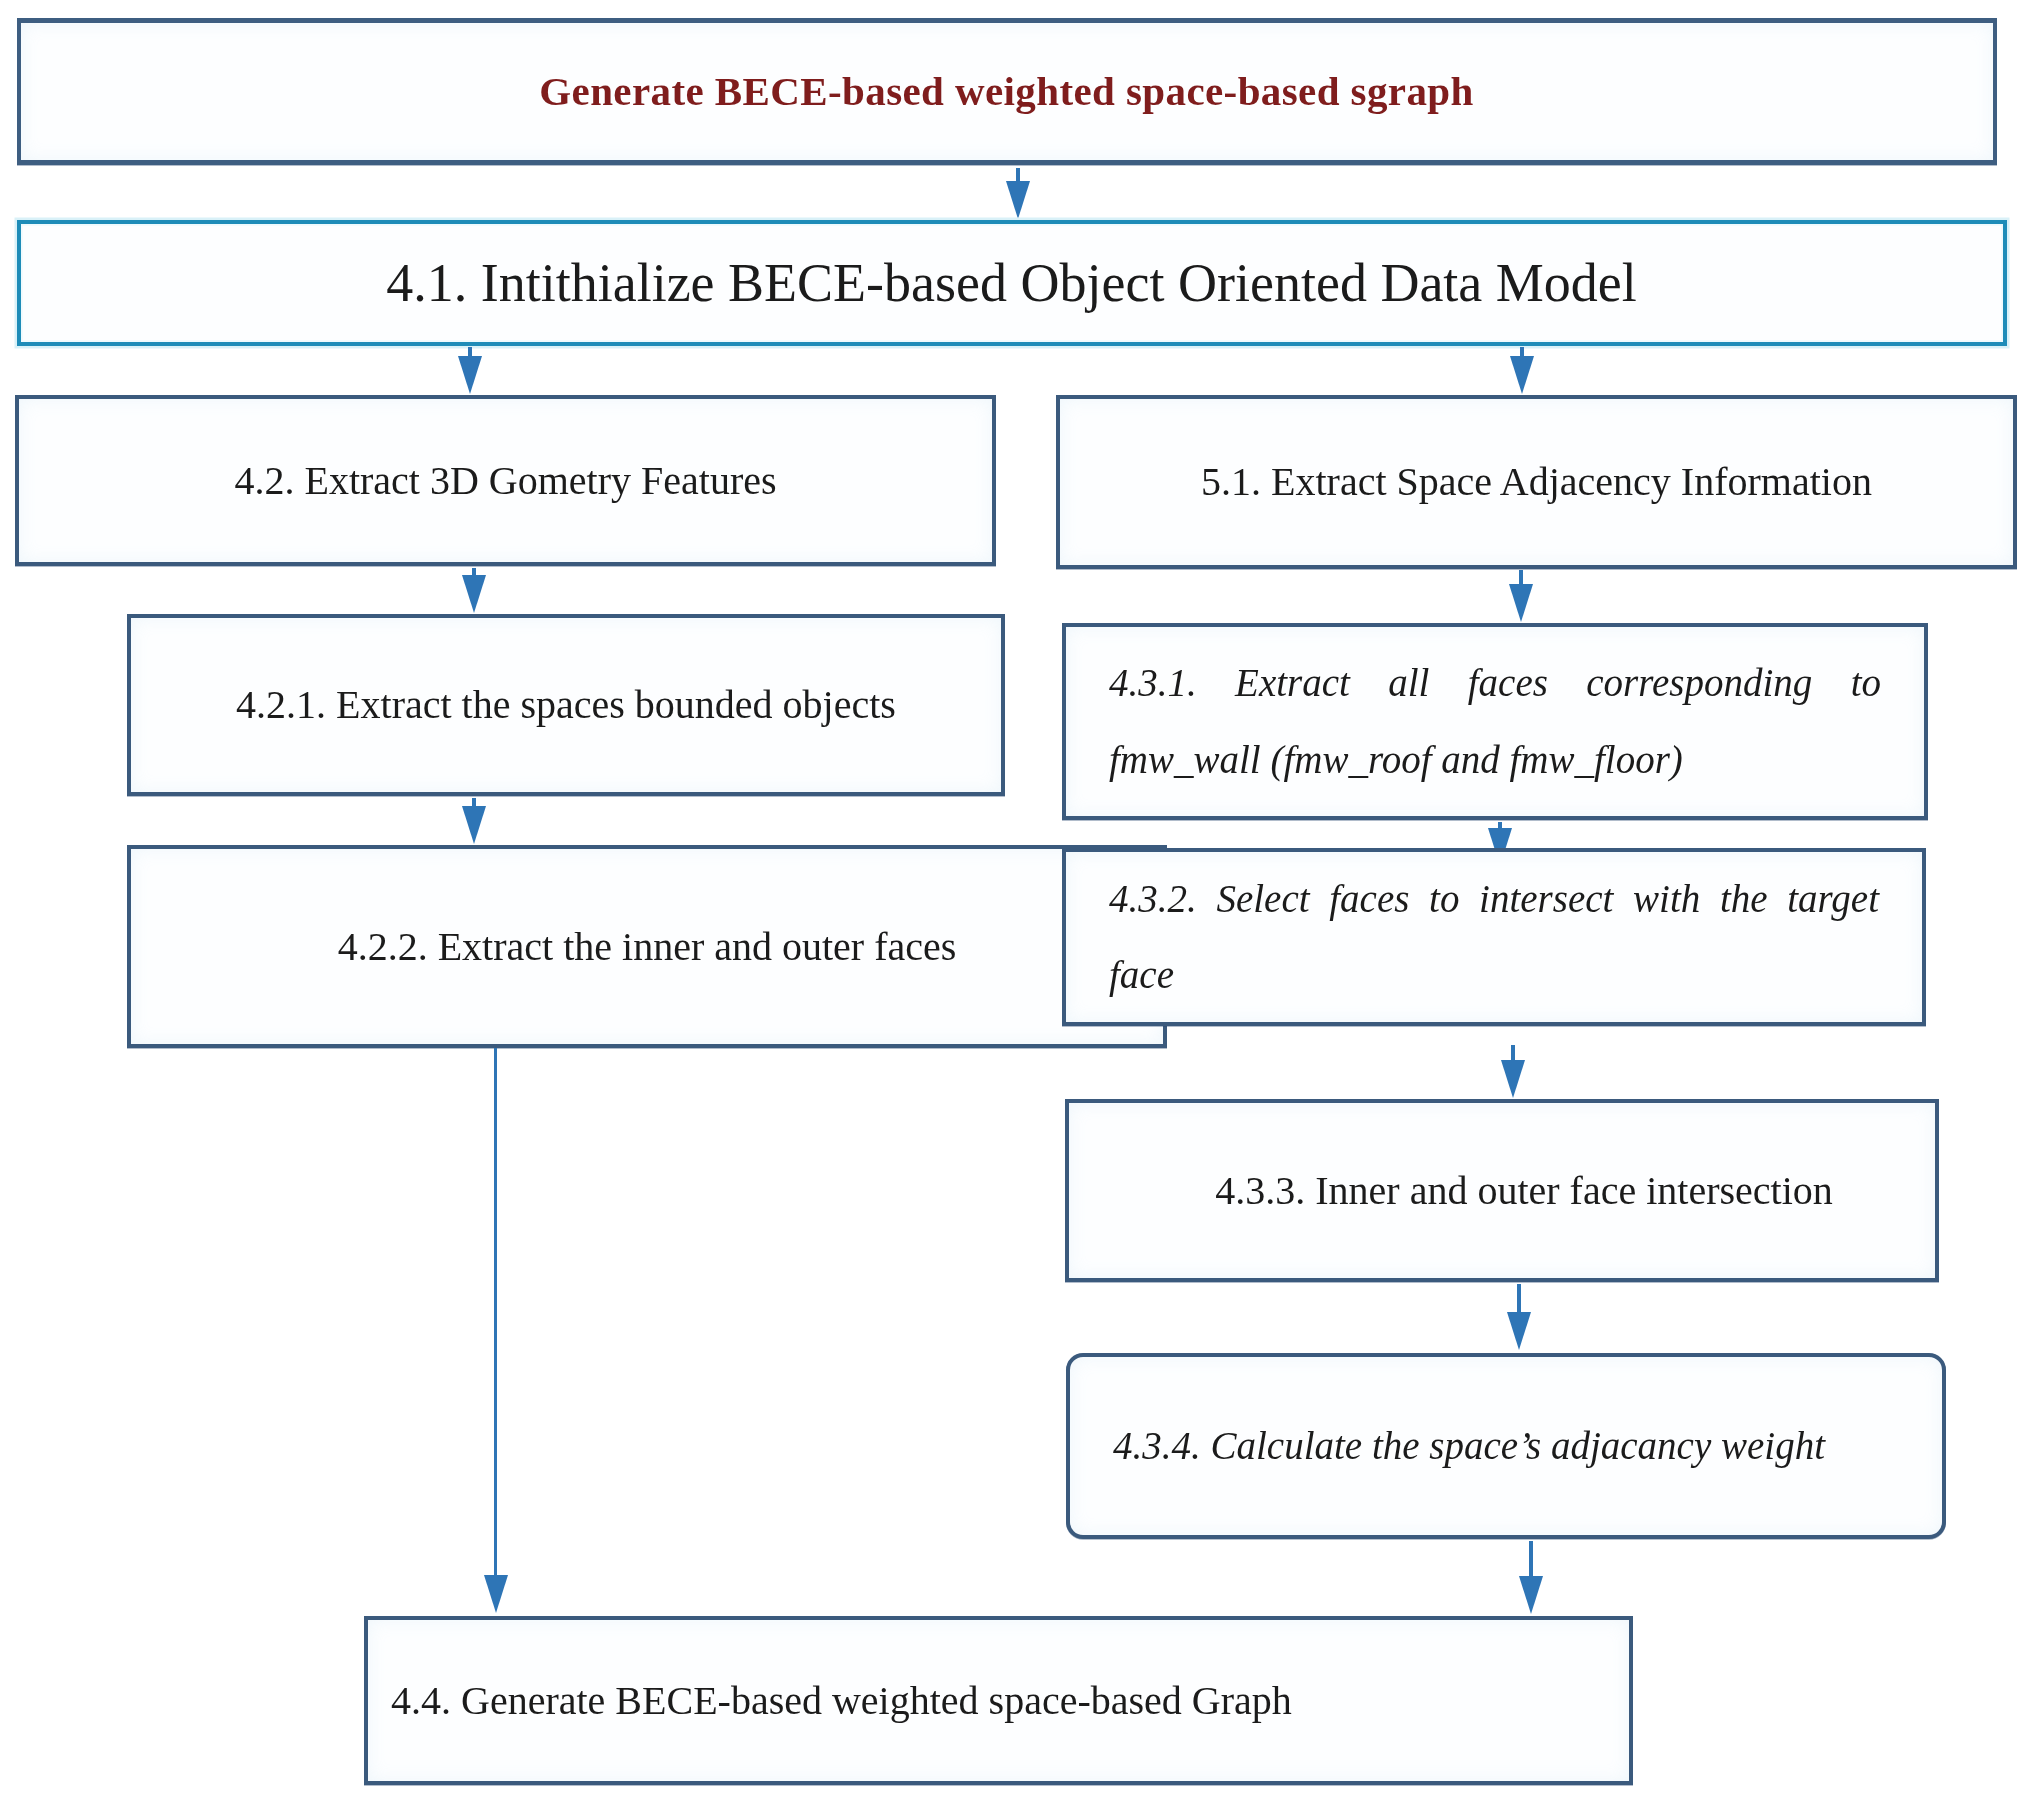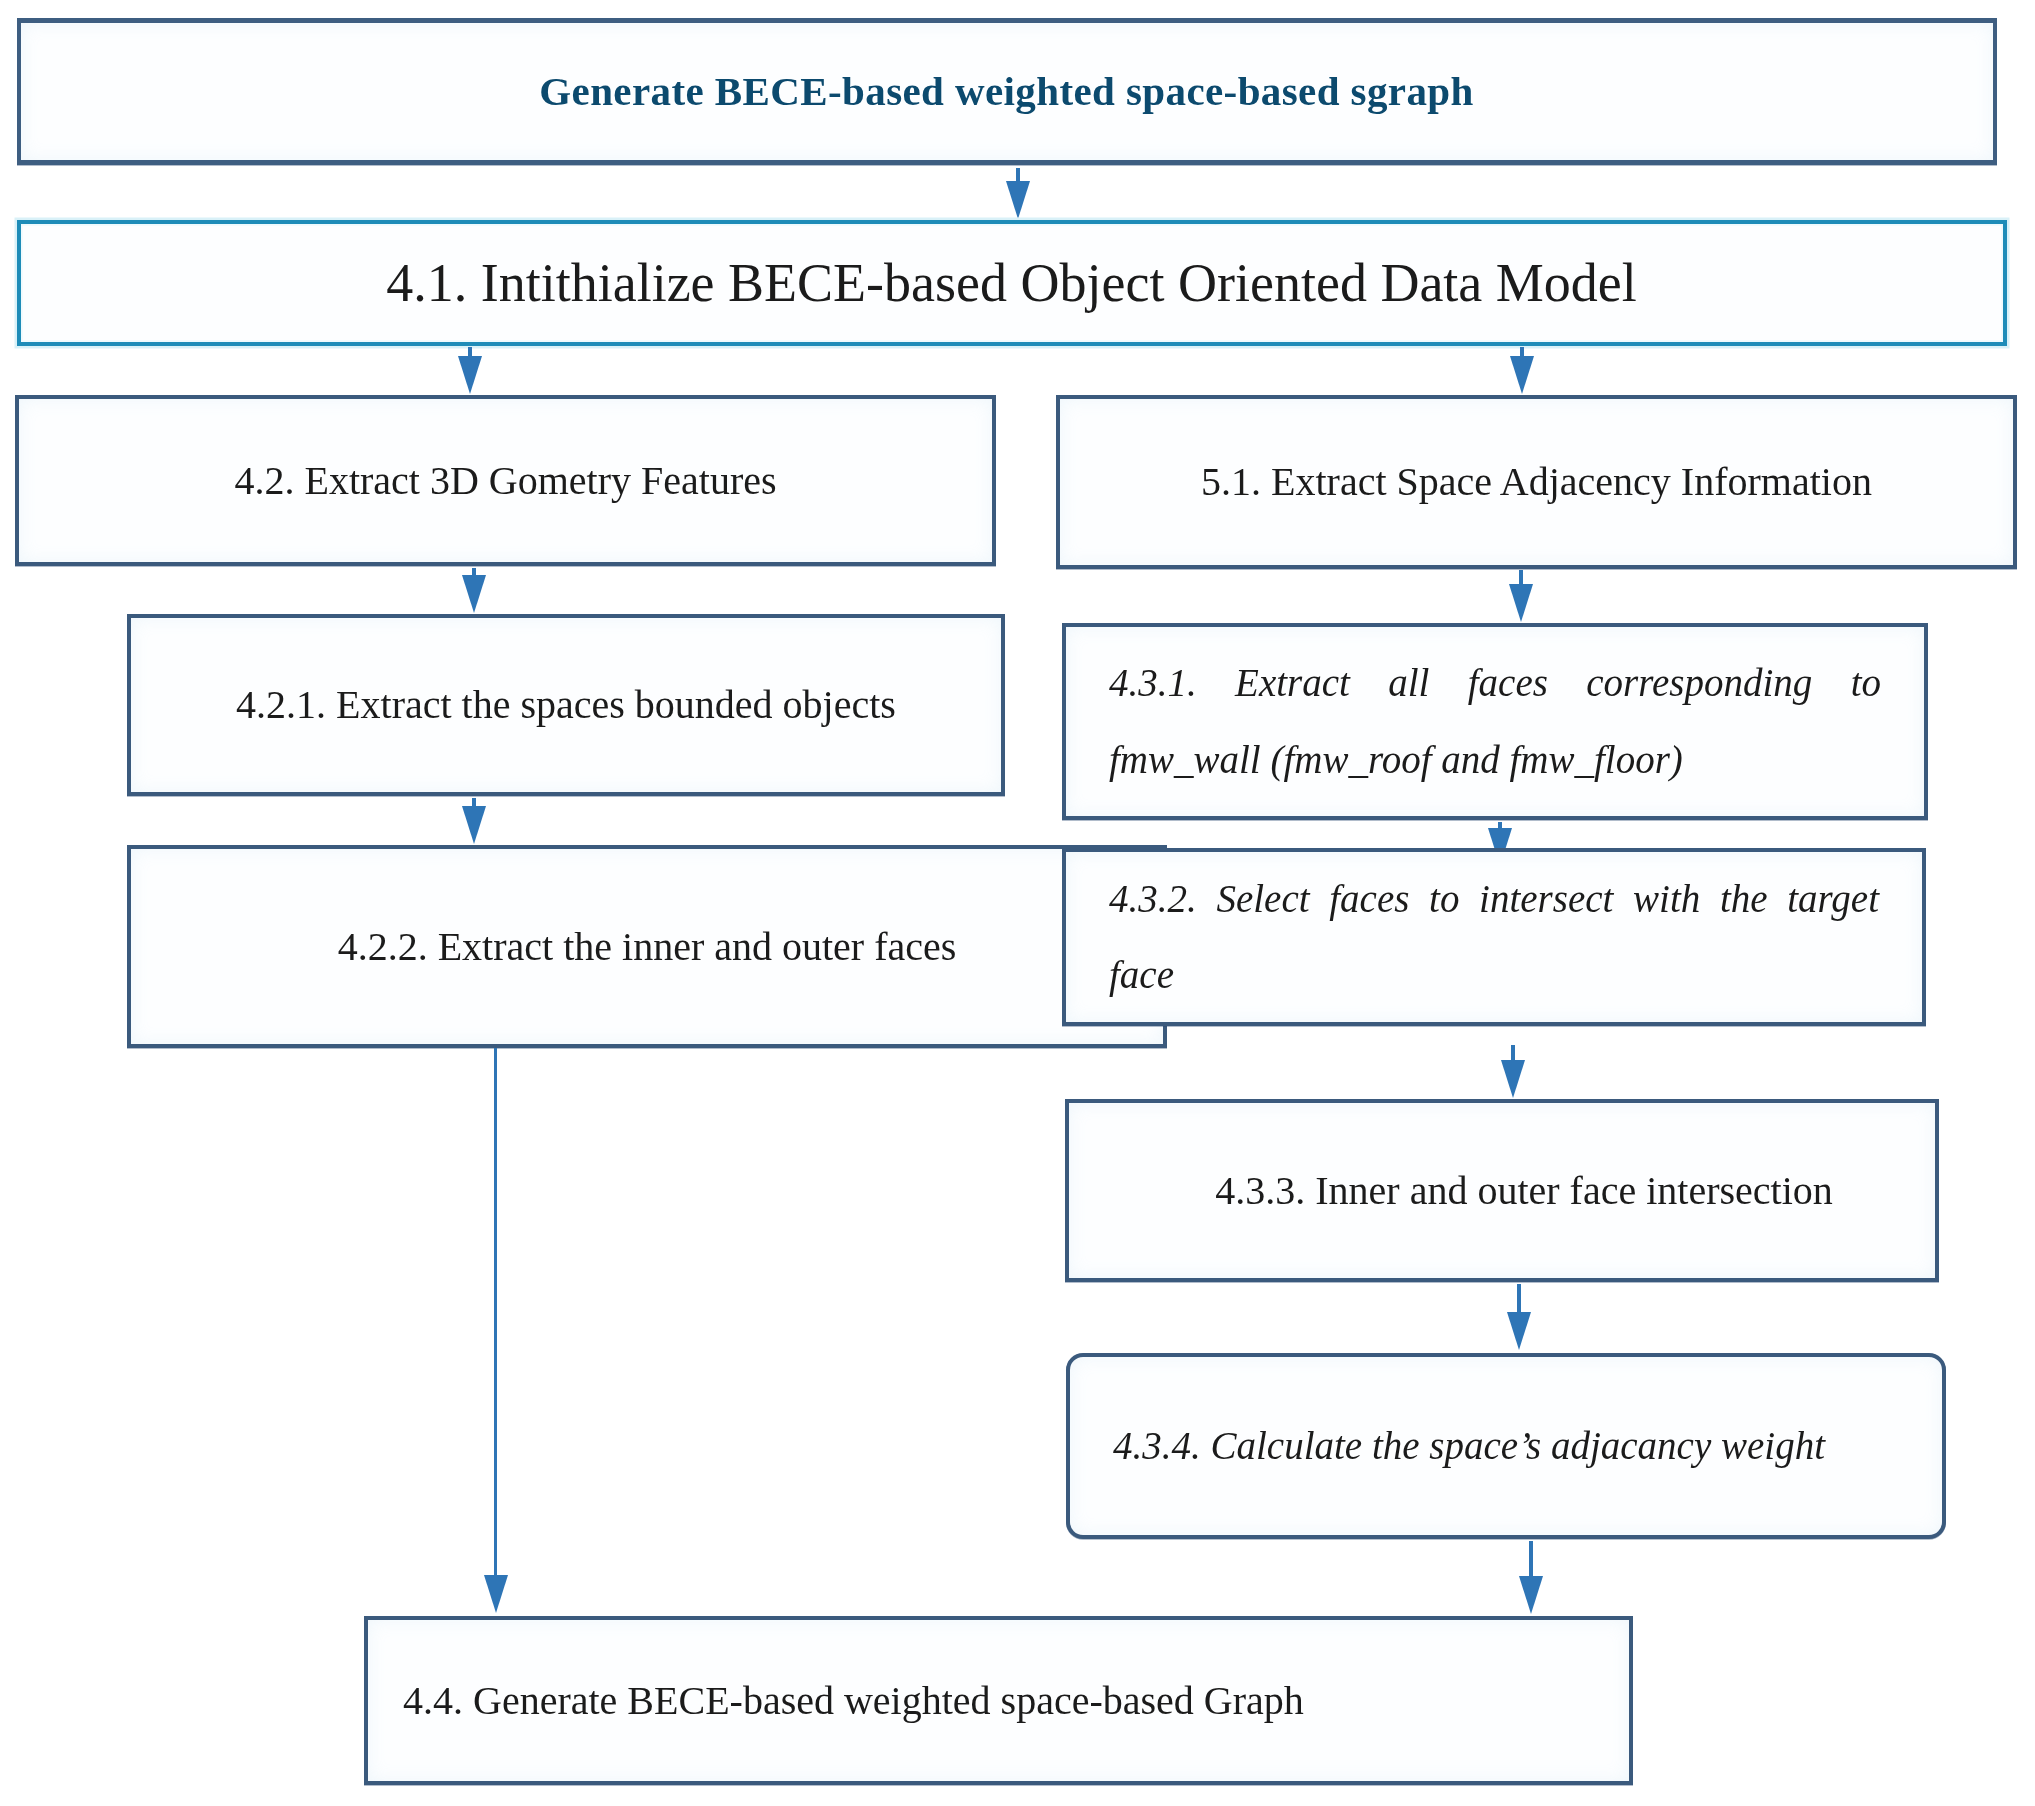--- a/index.html
+++ b/index.html
@@ -22,39 +22,39 @@
     justify-content: center;
     color: #1b1b1b;
     font-size: 40px;
     line-height: 1.35;
     text-align: center;
   }
   .node .node-label { display: block; width: 100%; }
 
   
   .n-title { left: 16.5px; top: 18px; width: 1980px; height: 147px; border-color: #3e5e81; border-top-width: 5.8px; border-bottom-width: 5.8px; }
-  .n-title .node-label { font-weight: bold; color: #0c4a6e; font-size: 41px; letter-spacing: 0.4px; }
+  .n-title .node-label { font-weight: bold; color: #7f1d1d; font-size: 41px; letter-spacing: 0.4px; }
 
   
   .n-41 { left: 16.5px; top: 220px; width: 1990px; height: 126px; border-color: #1e8cb8; box-shadow: 0 0 0 2.5px #d9f1f8, inset 0 0 0 1.7px #eefafd; font-size: 54px; }
 
   .n-42 { left: 15px;  top: 395px; width: 981px; height: 171px; }
   .n-43 { left: 1056px; top: 395px; width: 961px; height: 174px; }
 
   .n-421 { left: 127px; top: 614px; width: 878px; height: 182px; }
   .n-431 { left: 1062px; top: 623px; width: 866px; height: 197px; }
 
   .n-422 { left: 127px; top: 845px; width: 1040px; height: 203px; }
   .n-432 { left: 1062px; top: 848px; width: 864px; height: 178px; }
 
   .n-433 { left: 1065px; top: 1099px; width: 874px; height: 183px; padding-left: 44px; }
   .n-434 { left: 1066px; top: 1353px; width: 880px; height: 186px; border-radius: 17px; }
 
   .n-44 { left: 364px; top: 1616px; width: 1269px; height: 169px; }
-  .n-44 .node-label { text-align: left; padding: 0 35px; }
+  .n-44 .node-label { text-align: left; padding: 0 23px; }
 
   
   .justify2 { align-items: center; font-style: italic; }
   .justify2 .node-label {
     text-align: justify;
     padding: 0 43px;
     line-height: 1.95;
     font-size: 39px;
   }
 

